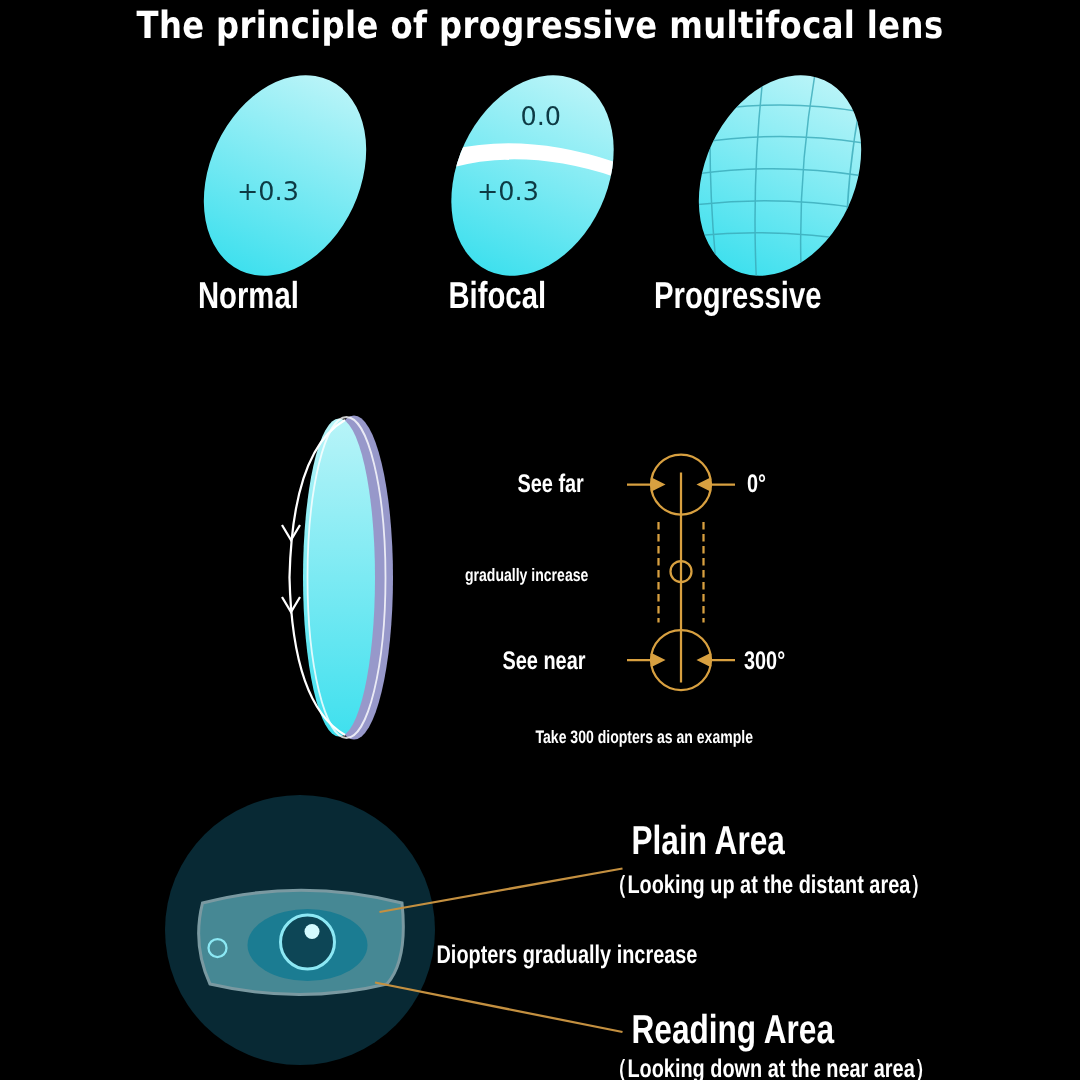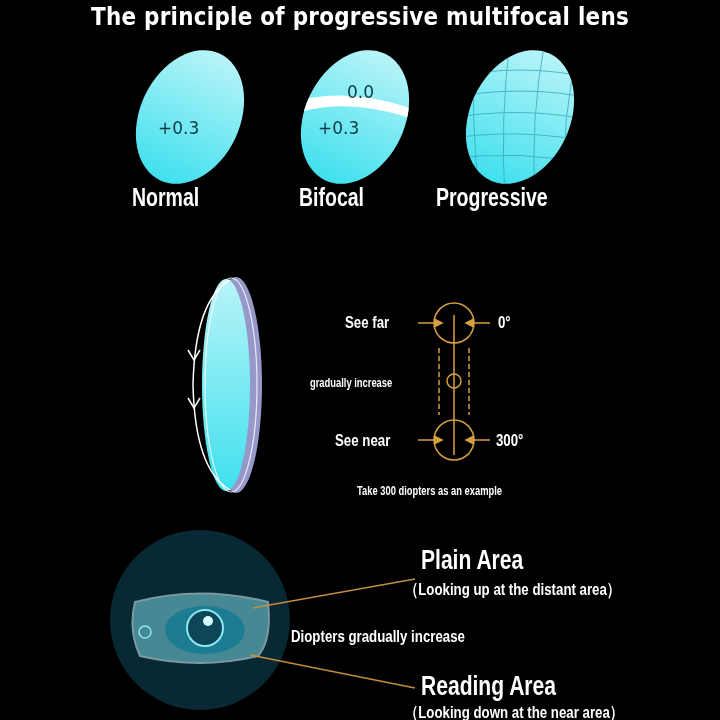--- a/index.html
+++ b/index.html
@@ -89,21 +89,21 @@
     <ellipse cx="205" cy="630" rx="40" ry="24" fill="#1b7c92"></ellipse>
     <circle cx="205" cy="628" r="18" fill="#0d4656" stroke="#8ce8f4" stroke-width="2"></circle>
     <circle cx="208" cy="621" r="5" fill="#d4fbff"></circle>
     <circle cx="145" cy="632" r="6" fill="none" stroke="#8ce8f4" stroke-width="1.5"></circle>
   </g>
   <line x1="253" y1="608" x2="415" y2="579" stroke="#c49040" stroke-width="1.5"></line>
   <line x1="250" y1="655" x2="415" y2="688" stroke="#c49040" stroke-width="1.5"></line>
 </svg>
 
 <div class="abs val" style="left:158px;top:118px">+0.3</div>
-<div class="abs val" style="left:347px;top:82px">0.0</div>
+<div class="abs val" style="left:347px;top:68px">0.0</div>
 <div class="abs val" style="left:318px;top:118px">+0.3</div>
 
 <div class="abs cond lens-label" style="left:132px">Normal</div>
 <div class="abs cond lens-label" style="left:299px">Bifocal</div>
 <div class="abs cond lens-label" style="left:436px">Progressive</div>
 
 <div class="abs cond diag-text" style="left:345px;top:313px">See far</div>
 <div class="abs cond diag-text" style="left:498px;top:313px">0°</div>
 <div class="abs cond small-text" style="left:310px;top:376px">gradually increase</div>
 <div class="abs cond diag-text" style="left:335px;top:431px">See near</div>

